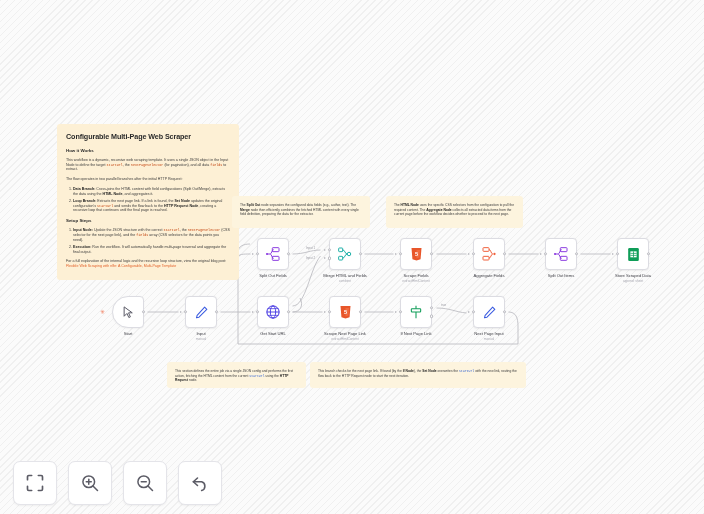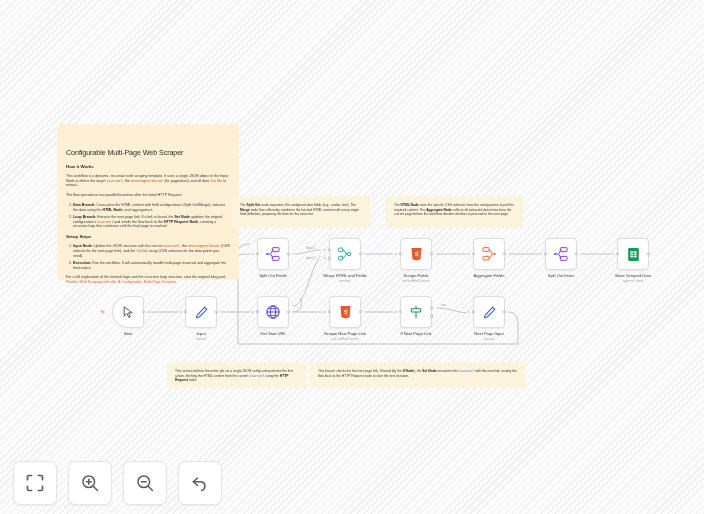--- a/index.html
+++ b/index.html
@@ -31,23 +31,23 @@
     line-height: 1.35;
   }
   .sticky-main {
     left: 57px; top: 124px;
     width: 182px; height: 156px;
     background: #fdf0d5;
     padding: 8px 9px;
     font-size: 3.6px;
   }
   .sticky-main h1 {
-    margin: 16px 0 6px 0;
+    margin: 0 0 6px 0;
     font-size: 7.2px;
-    font-weight: normal;
+    font-weight: bold;
     letter-spacing: -0.1px;
     color: #2b2b2b;
   }
   .sticky-main h2 {
     margin: 0 0 4px 0;
     font-size: 4.4px;
     font-weight: bold;
     color: #2b2b2b;
   }
   .sticky-main p { margin: 0 0 5px 0; }

